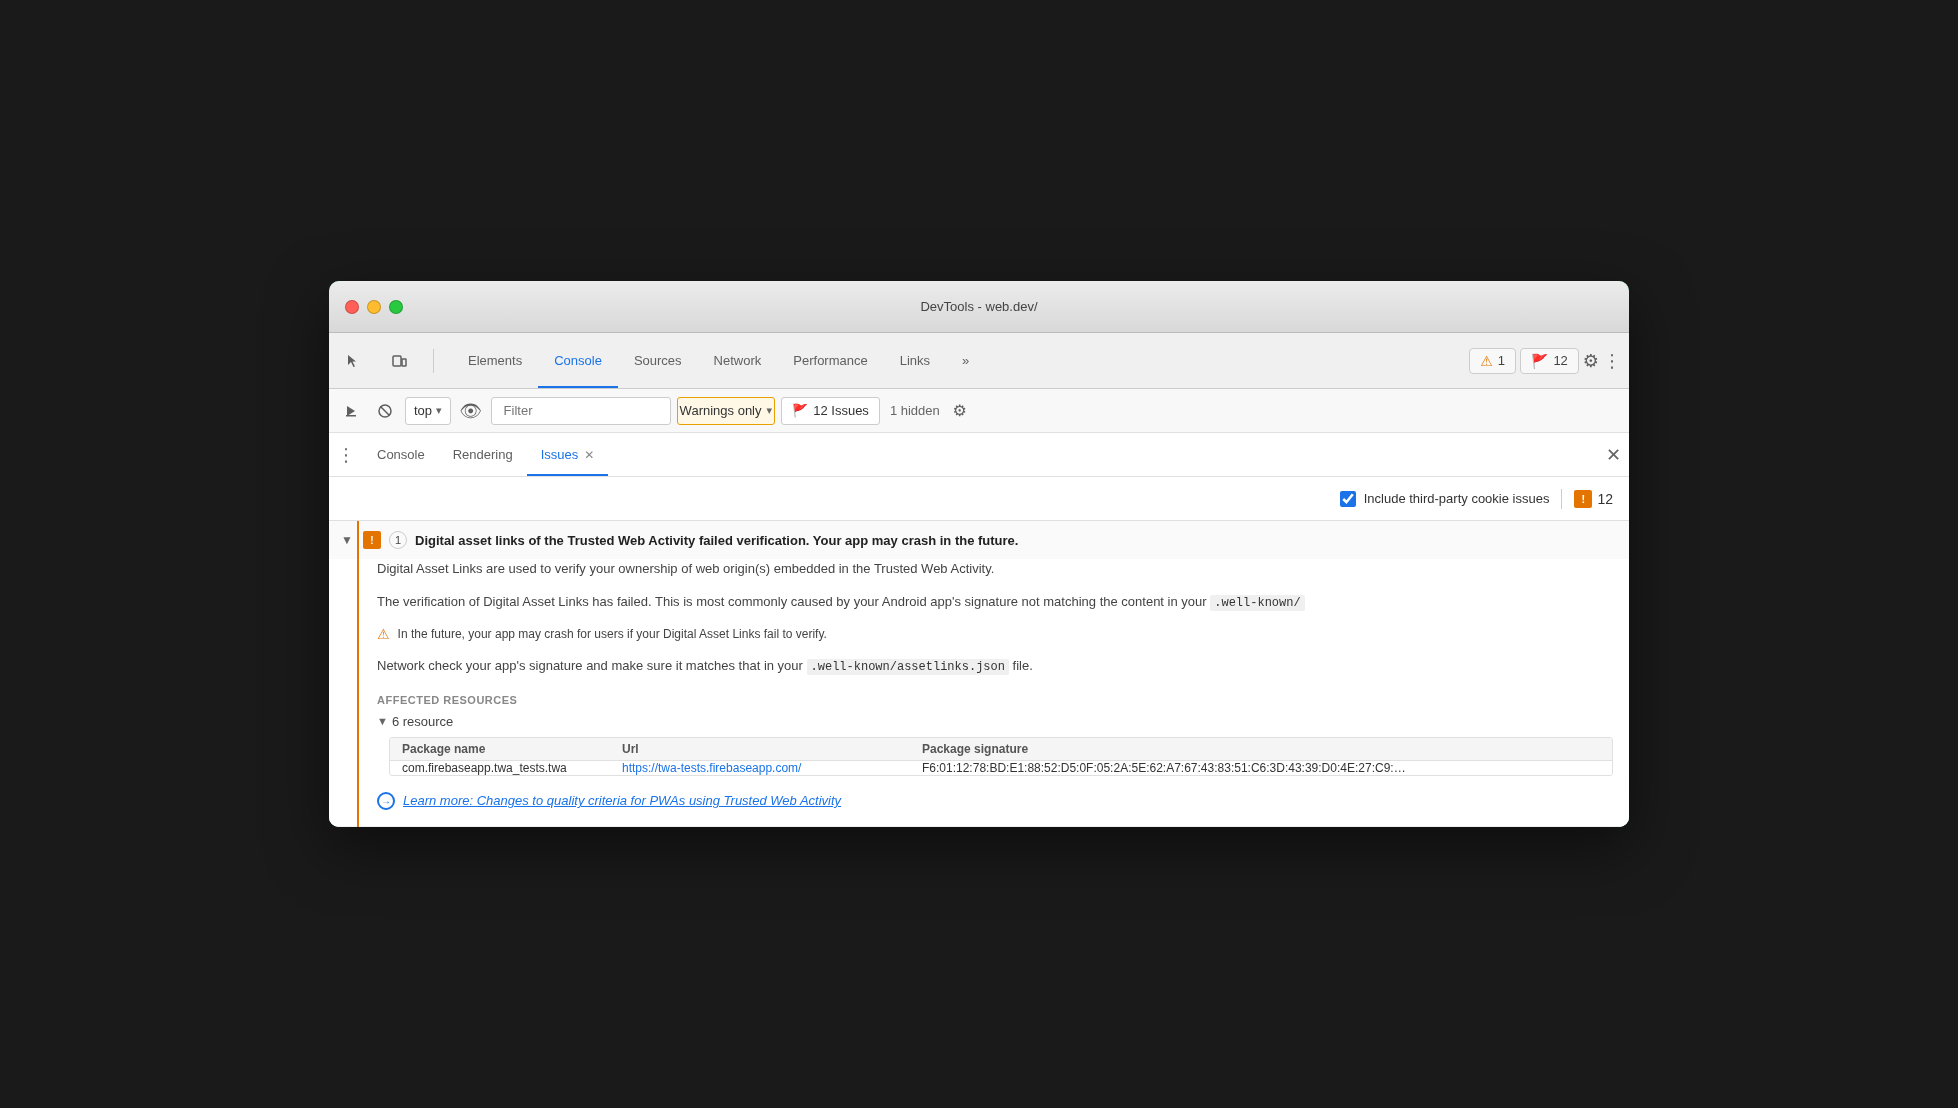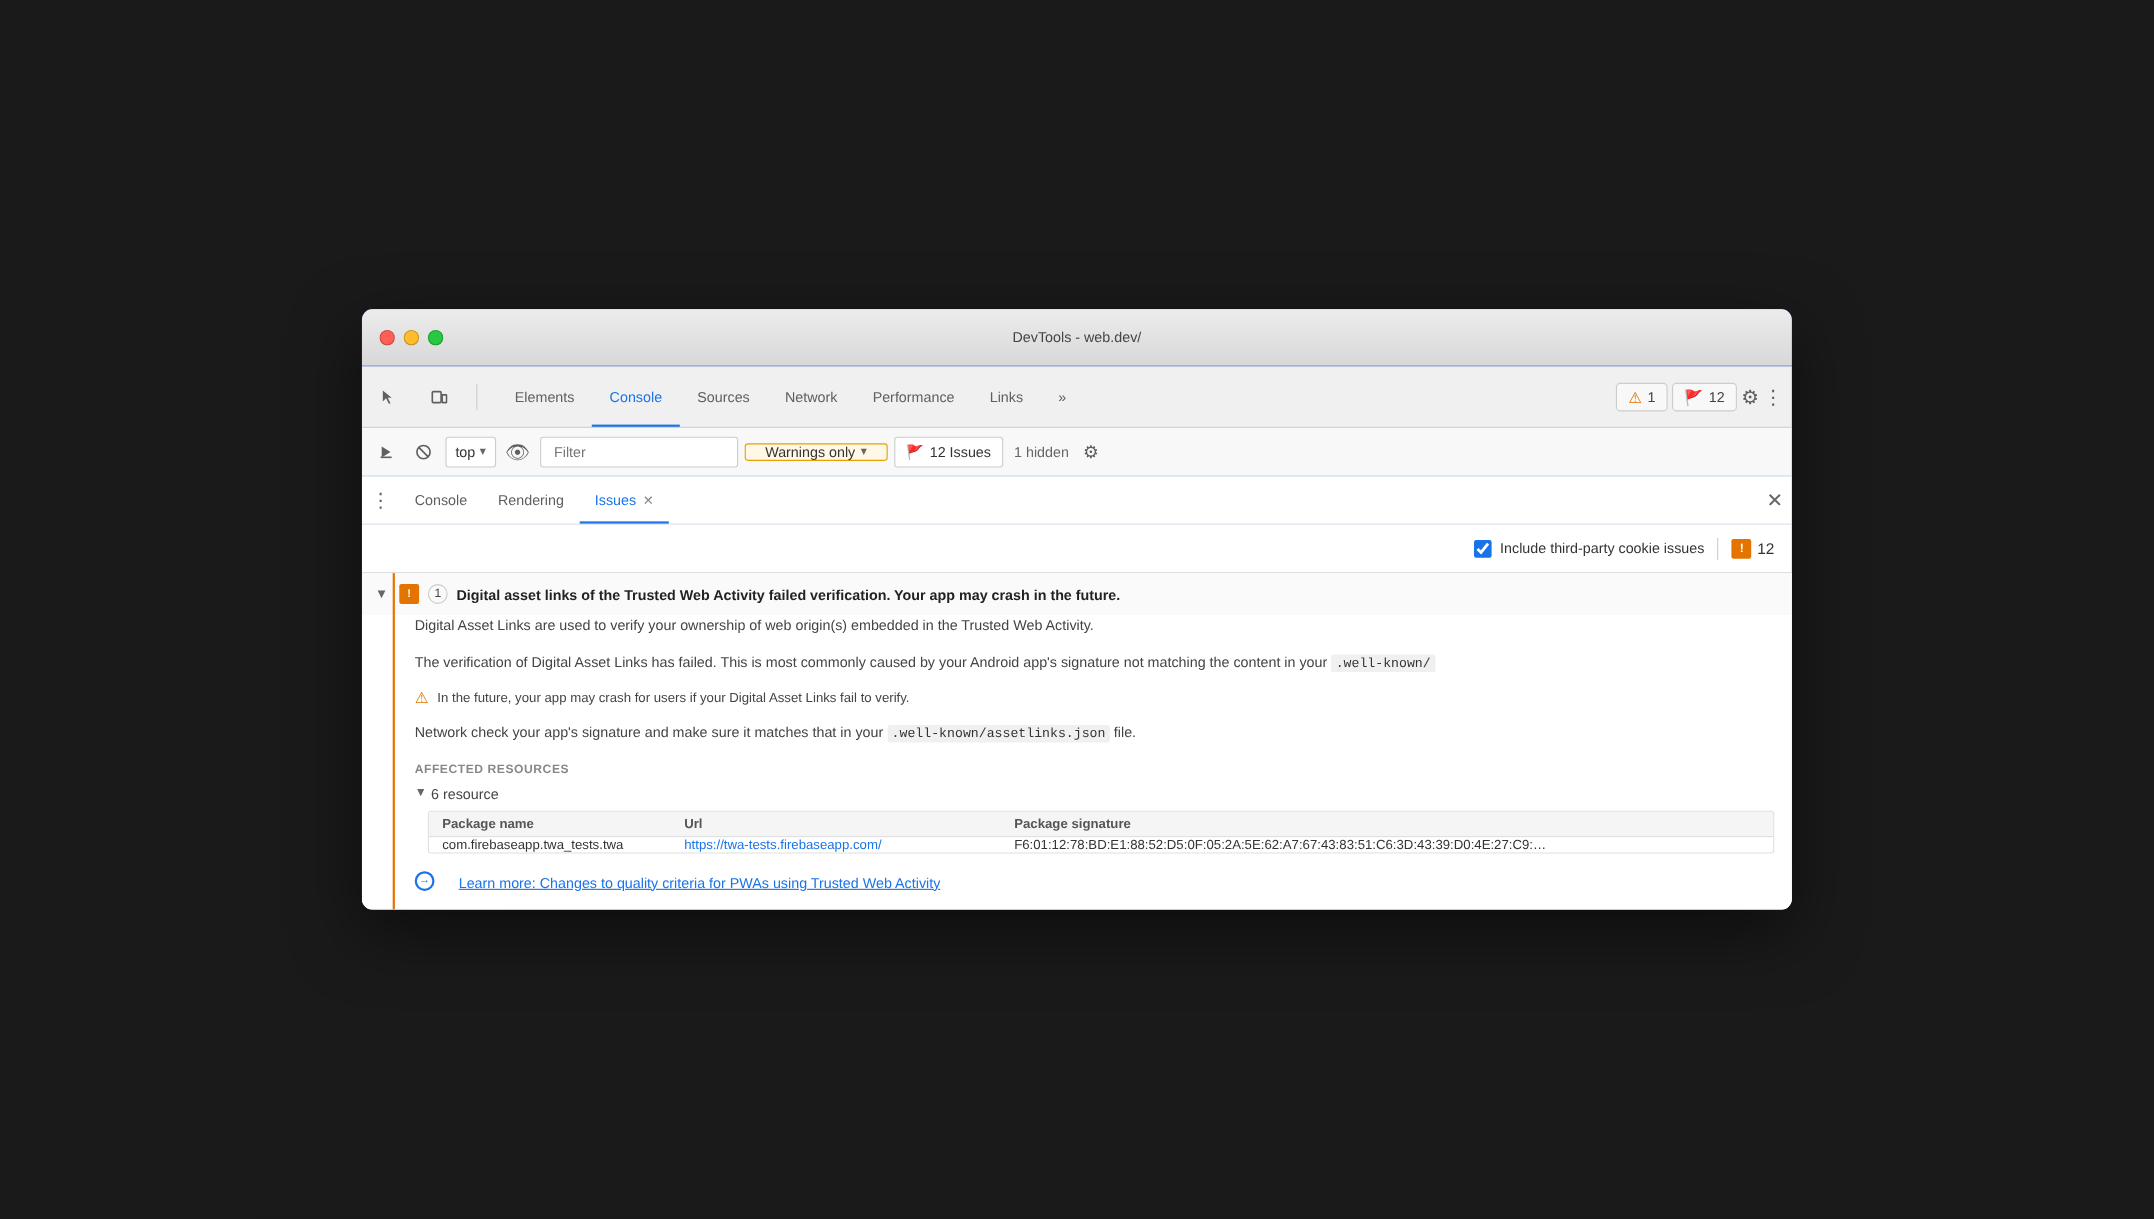--- a/index.html
+++ b/index.html
@@ -6,21 +6,21 @@
     body {
       background: #1a1a1a;
       display: flex;
       justify-content: center;
       align-items: center;
       min-height: 100vh;
       font-family: -apple-system, BlinkMacSystemFont, 'Helvetica Neue', Arial, sans-serif;
     }
     .window {
       width: 1300px;
-      background: #3b82f6;
+      background: #22c55e;
       border-radius: 10px;
       overflow: hidden;
       box-shadow: 0 20px 60px rgba(0,0,0,0.5);
     }
     
     .title-bar {
       background: linear-gradient(to bottom, #ececec, #d8d8d8);
       height: 52px;
       display: flex;
       align-items: center;
@@ -175,22 +175,22 @@
       font-size: 13px;
       color: #333;
       width: 180px;
       background: white;
       outline: none;
     }
     .warnings-btn {
       display: flex;
       align-items: center;
       gap: 5px;
-      padding: 0 18px;
-      height: 16px;
+      padding: 0 2px;
+      height: 28px;
       border: 1px solid #e8a000;
       border-radius: 3px;
       background: #fff8e6;
       cursor: pointer;
       font-size: 13px;
       color: #333;
     }
     .warnings-chevron { font-size: 11px; color: #666; }
     .issues-btn {
       display: flex;
@@ -458,23 +458,24 @@
       color: #333;
       overflow: hidden;
       text-overflow: ellipsis;
       white-space: nowrap;
     }
     .resource-url {
       color: #1a73e8 !important;
     }
     .issue-link {
       display: flex;
-      align-items: flex-end;
-      gap: 22px;
+      align-items: center;
+      gap: 8px;
       margin-top: 16px;
+      font-style: italic;
     }
     .issue-link a {
       font-size: 13px;
       color: #1a73e8;
       text-decoration: underline;
       cursor: pointer;
     }
     .link-circle-icon {
       width: 18px;
       height: 18px;

